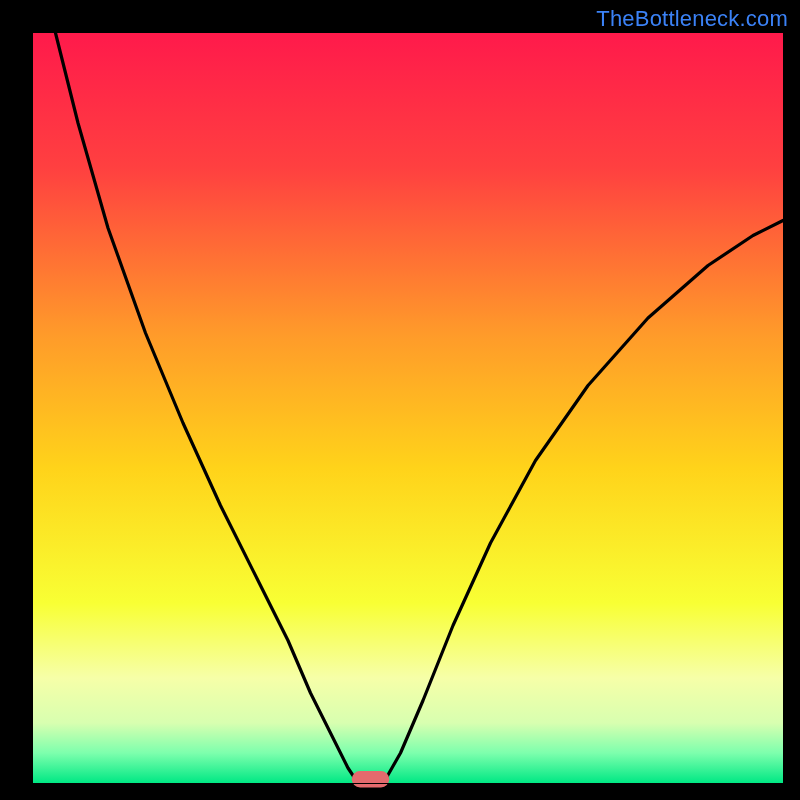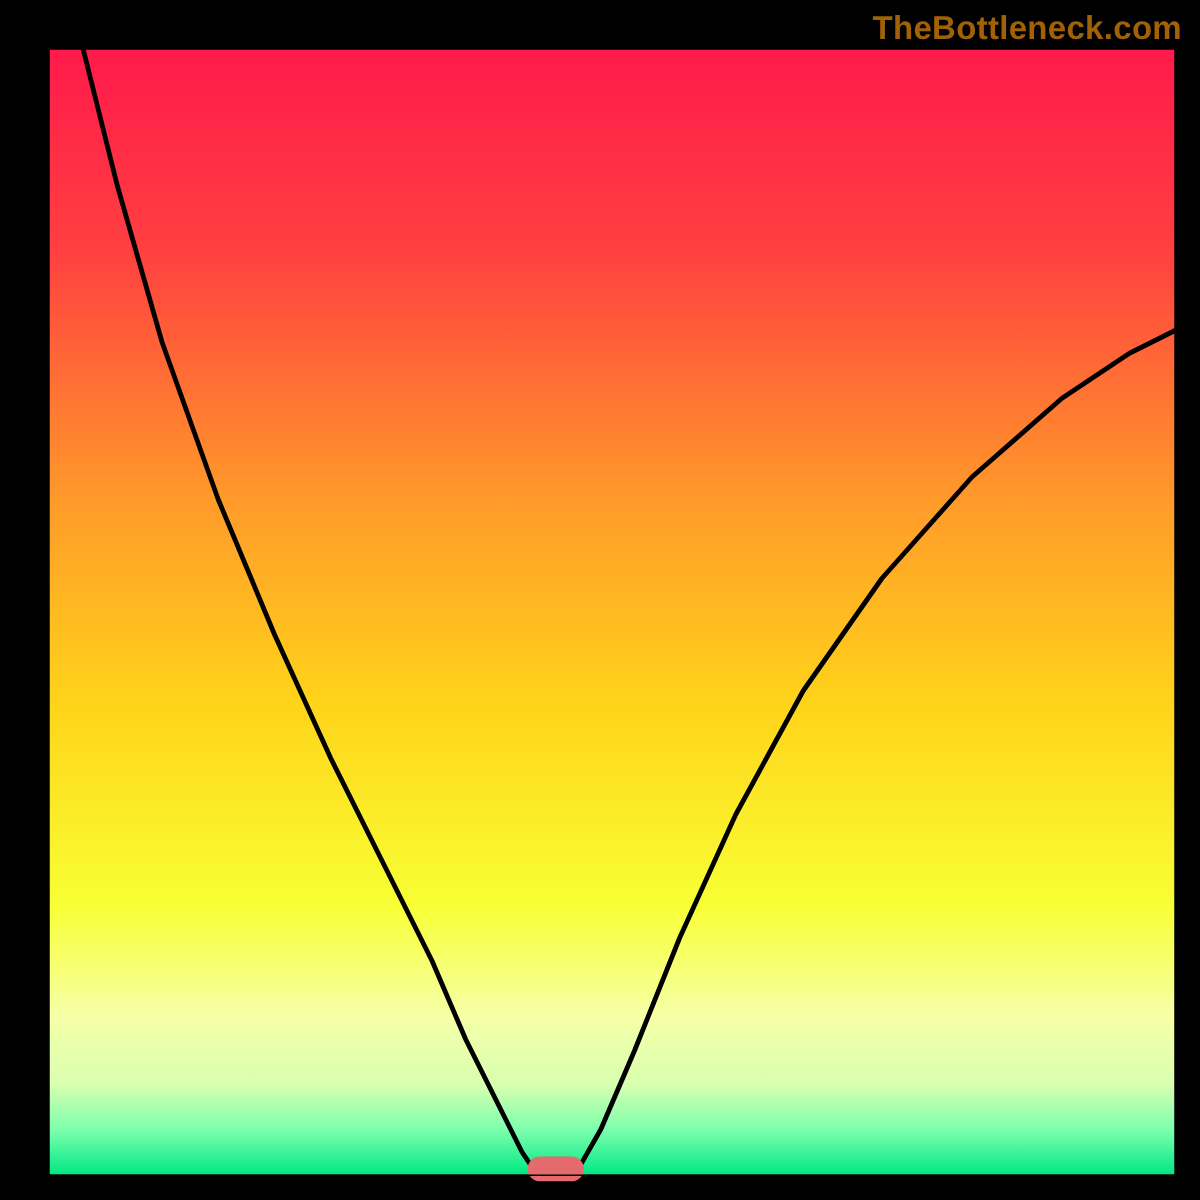--- a/index.html
+++ b/index.html
@@ -14,23 +14,23 @@
   .frame {
     position: relative;
     width: 800px;
     height: 800px;
     background: #000;
   }
   .watermark {
     position: absolute;
     top: 6px;
     right: 12px;
-    color: #a16207;
+    color: #3b82f6;
     font-size: 22px;
-    font-weight: 700;
+    font-weight: 400;
     letter-spacing: 0.2px;
     z-index: 5;
     user-select: none;
   }
   svg {
     position: absolute;
     left: 0;
     top: 0;
   }
 </style>

